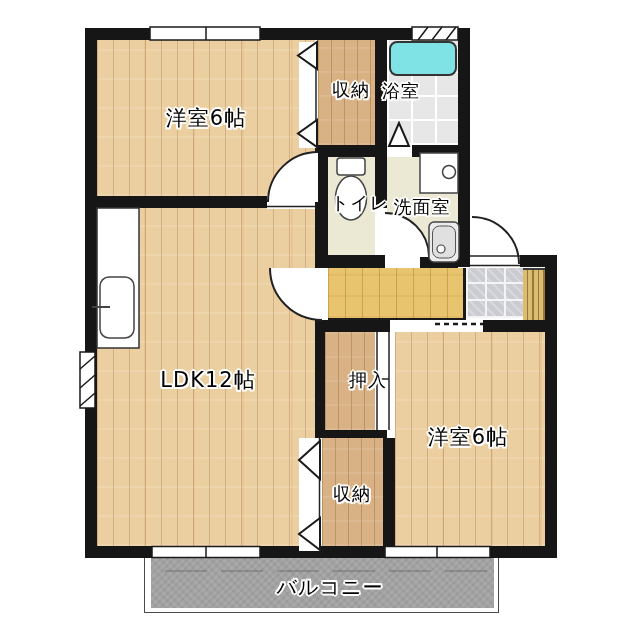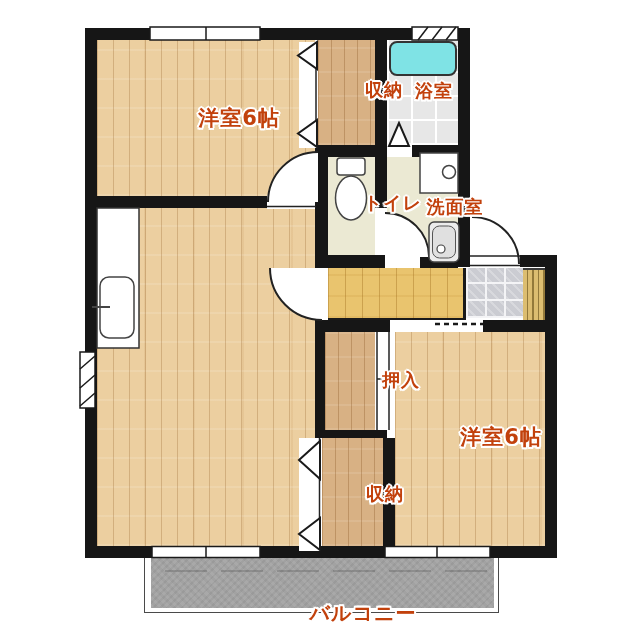--- a/index.html
+++ b/index.html
@@ -59,24 +59,23 @@
     position:absolute;left:151px;top:557px;width:343px;height:51px;z-index:1;
     background-color:var(--balcony,#a2a2a2);
     background-image:repeating-linear-gradient(45deg, rgba(255,255,255,.07) 0 3px, transparent 3px 6px),
       repeating-linear-gradient(-45deg, rgba(60,60,60,.08) 0 2px, transparent 2px 5px);
   }
   
   svg.overlay{position:absolute;left:0;top:0;z-index:4;pointer-events:none;}
   
   .lbl{
     position:absolute;z-index:5;transform:translate(-50%,-50%);
-    color:#c2410c;font-weight:700;white-space:nowrap;letter-spacing:1px;
+    color:#000000;font-weight:400;white-space:nowrap;letter-spacing:1px;
     text-shadow:-1.5px -1.5px 0 #fff,1.5px -1.5px 0 #fff,-1.5px 1.5px 0 #fff,
                  1.5px 1.5px 0 #fff,0 -2px 0 #fff,0 2px 0 #fff,-2px 0 0 #fff,2px 0 0 #fff;
-    margin-left:33px;
   }
   .lbl.big{font-size:21px;}
   .lbl.small{font-size:18px;}
   .lbl.mid{font-size:20px;}
 </style>
 </head>
 <body>
 
 <div class="canvas">
 
@@ -210,18 +209,19 @@
       <rect x="432.5" y="226" width="23" height="32" rx="7" fill="#e0e0e0" stroke="#555" stroke-width="1"></rect>
       <circle cx="441" cy="249" r="4" fill="#fff" stroke="#444" stroke-width="1.2"></circle>
     </g>
   </svg>
 
   <div class="lbl big" style="left:206px;top:118px;">洋室6帖</div>
   <div class="lbl small" style="left:351px;top:90px;">収納</div>
   <div class="lbl small" style="left:401px;top:91px;">浴室</div>
   <div class="lbl small" style="left:360px;top:203px;">トイレ</div>
   <div class="lbl small" style="left:422px;top:207px;">洗面室</div>
+  <div class="lbl big" style="left:208px;top:380px;">LDK12帖</div>
   <div class="lbl small" style="left:356px;top:380px;padding-left:24px;">押入</div>
   <div class="lbl big" style="left:468px;top:437px;">洋室6帖</div>
   <div class="lbl small" style="left:352px;top:494px;">収納</div>
-  <div class="lbl mid" style="left:330px;top:613px;">バルコニー</div>
+  <div class="lbl mid" style="left:330px;top:587px;">バルコニー</div>
 
 </div>
 
 </body></html>

